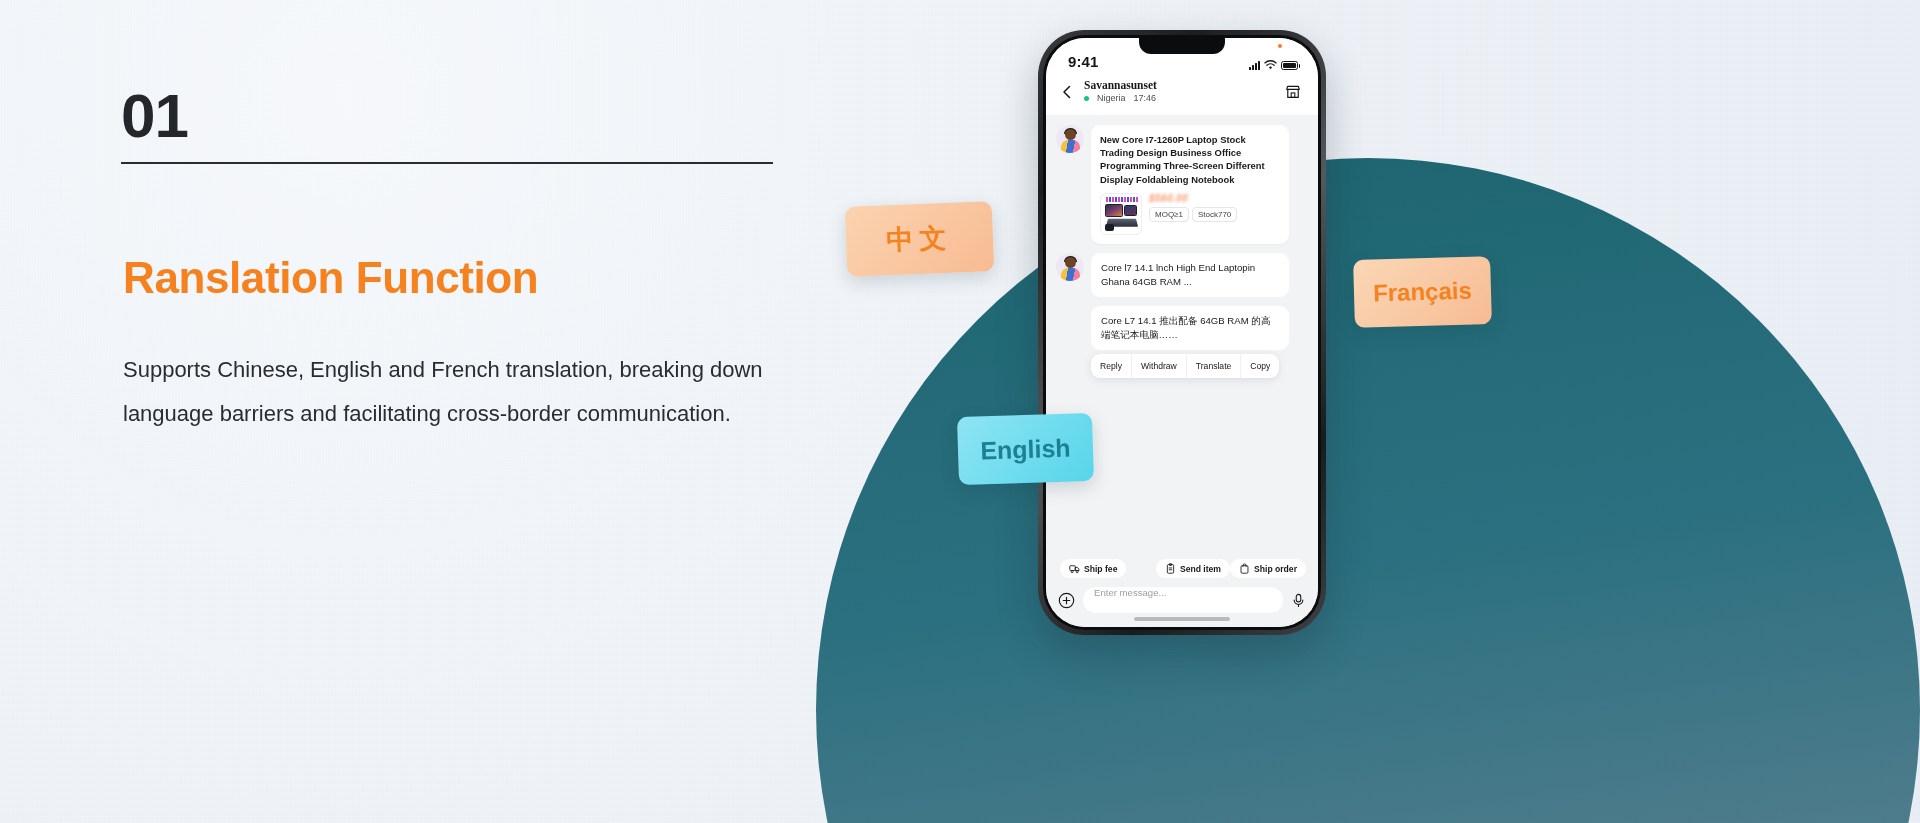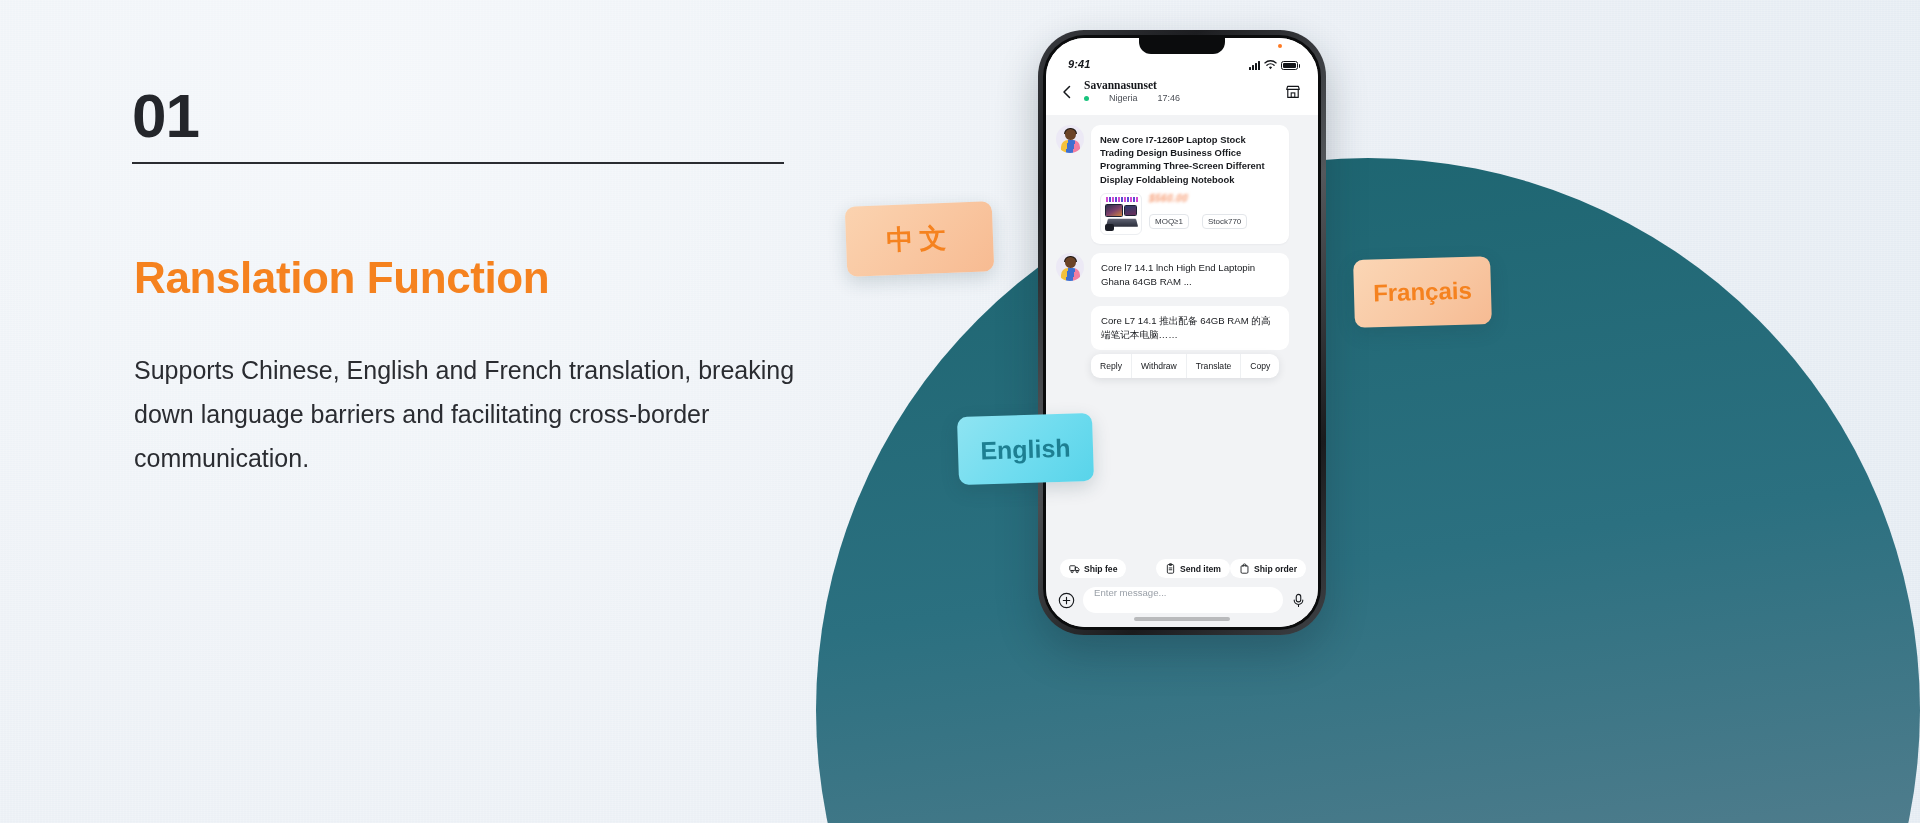--- a/index.html
+++ b/index.html
@@ -28,39 +28,39 @@
   .teal-circle {
     position:absolute;
     left:816px; top:158px;
     width:1104px; height:1104px;
     border-radius:50%;
     background:linear-gradient(172deg, #1c646f 0%, #2b7080 38%, #577f8f 72%, #92a9b4 100%);
   }
 
   
   .left {
-    position:absolute; left:132px; top:0; width:700px; height:823px;
+    position:absolute; left:121px; top:0; width:700px; height:823px;
   }
   .num-01 {
     position:absolute; left:0; top:85px;
     font-size:62px; font-weight:700; letter-spacing:-1px;
     color:#24262b; line-height:1;
   }
   .rule {
     position:absolute; left:0; top:162px; width:652px; height:2px;
     background:#2a2c31;
   }
   .headline {
     position:absolute; left:2px; top:254px;
     font-size:44px; font-weight:700; letter-spacing:-.4px;
     color:#f5821f; line-height:1.1; white-space:nowrap;
   }
   .body-copy {
     position:absolute; left:2px; top:348px; width:700px;
-    font-size:25px; line-height:44px; color:#2a2c31; font-weight:400;
+    font-size:22px; line-height:44px; color:#2a2c31; font-weight:400;
   }
 
   
   .phone-wrap { position:absolute; left:1038px; top:30px; width:288px; height:605px; }
   .phone-frame {
     position:absolute; inset:0;
     border-radius:46px;
     background:linear-gradient(135deg,#3a3c40 0%,#1c1d20 18%,#55585c 48%,#1a1b1d 78%,#3e4145 100%);
     padding:5px;
     box-shadow:0 18px 40px rgba(20,40,50,.28);
@@ -79,21 +79,21 @@
     overflow:hidden;
     display:flex; flex-direction:column;
   }
 
   
   .statusbar {
     height:36px; flex:none; position:relative;
     display:flex; align-items:flex-end; justify-content:space-between;
     padding:0 20px 4px 22px; background:#ffffff;
   }
-  .status-time { font-size:11px; font-weight:700; color:#14161a; letter-spacing:.1px;font-style:italic; }
+  .status-time { font-size:15px; font-weight:700; color:#14161a; letter-spacing:.1px; }
   .status-right { display:flex; align-items:center; gap:4px; }
   .notch {
     position:absolute; left:50%; transform:translateX(-50%); top:-6px;
     width:86px; height:22px; background:#0b0c0d; border-radius:0 0 12px 12px;
   }
   .dot-orange {
     position:absolute; right:36px; top:6px; width:4px; height:4px;
     border-radius:50%; background:#ff7a22;
   }
   .sig { display:flex; align-items:flex-end; gap:1px; height:9px; }
@@ -108,21 +108,21 @@
   .batt i{display:block;height:100%;width:100%;background:#14161a;border-radius:1px;}
 
   
   .chat-header {
     flex:none; background:#fff; padding:4px 16px 10px 12px;
     display:flex; align-items:center; gap:8px;
   }
   .back-chev { width:18px; height:18px; flex:none; }
   .head-texts { flex:1; min-width:0; }
   .head-name { font-size:11.5px; font-weight:700; color:#14161a; line-height:14px;font-family:Liberation Serif, serif; }
-  .head-sub { font-size:9px; color:#4a4e55; line-height:13px; display:flex; align-items:center; gap:20px; }
+  .head-sub { font-size:9px; color:#4a4e55; line-height:13px; display:flex; align-items:center; gap:8px; }
   .online-dot { width:5px; height:5px; border-radius:50%; background:#19c37d; flex:none; }
   .shop-icon { width:18px; height:18px; flex:none; }
 
   
   .msgs { flex:1; background:#f2f3f5; padding:10px 12px 0 10px; overflow:hidden; }
   .msg-row { display:flex; gap:7px; align-items:flex-start; margin-bottom:9px; }
   .avatar {
     width:28px; height:28px; border-radius:50%; flex:none;
     background:#ece9f5; position:relative; overflow:hidden;
   }
@@ -147,21 +147,21 @@
           background:linear-gradient(150deg,#2c2f4a,#7a3f6b,#d0843f);border:1px solid #1d2033;}
   .th-mon2{position:absolute;left:23px;top:11px;width:13px;height:11px;border-radius:1.5px;
            background:linear-gradient(160deg,#2a3b6b,#6b2f5a);border:1px solid #1d2033;}
   .th-base{position:absolute;left:6px;top:24px;width:30px;height:9px;border-radius:1px;
            background:linear-gradient(180deg,#5f6374,#2b2e3a);transform:perspective(30px) rotateX(28deg);}
   .th-pad{position:absolute;left:4px;top:30px;width:9px;height:7px;border-radius:2px;background:#1b1d26;}
   .price-blur {
     font-size:10px; font-weight:800; color:#f79a70; letter-spacing:.4px;
     filter:blur(1.6px); line-height:12px; transform:skewX(-12deg);
   }
-  .badges { display:flex; gap:13px; margin-top:9px; }
+  .badges { display:flex; gap:3px; margin-top:2px; }
   .badge {
     font-size:8px; color:#3d4148; background:#fff;
     border:1px solid #e3e6ea; border-radius:4px; padding:2px 5px; white-space:nowrap;
   }
 
   .bubble {
     background:#fff; border-radius:9px; padding:8px 10px;
     font-size:9.6px; line-height:14px; color:#181a1e; max-width:198px; font-weight:500;
   }
   .bubble-trans { margin-left:35px; margin-bottom:4px; }

